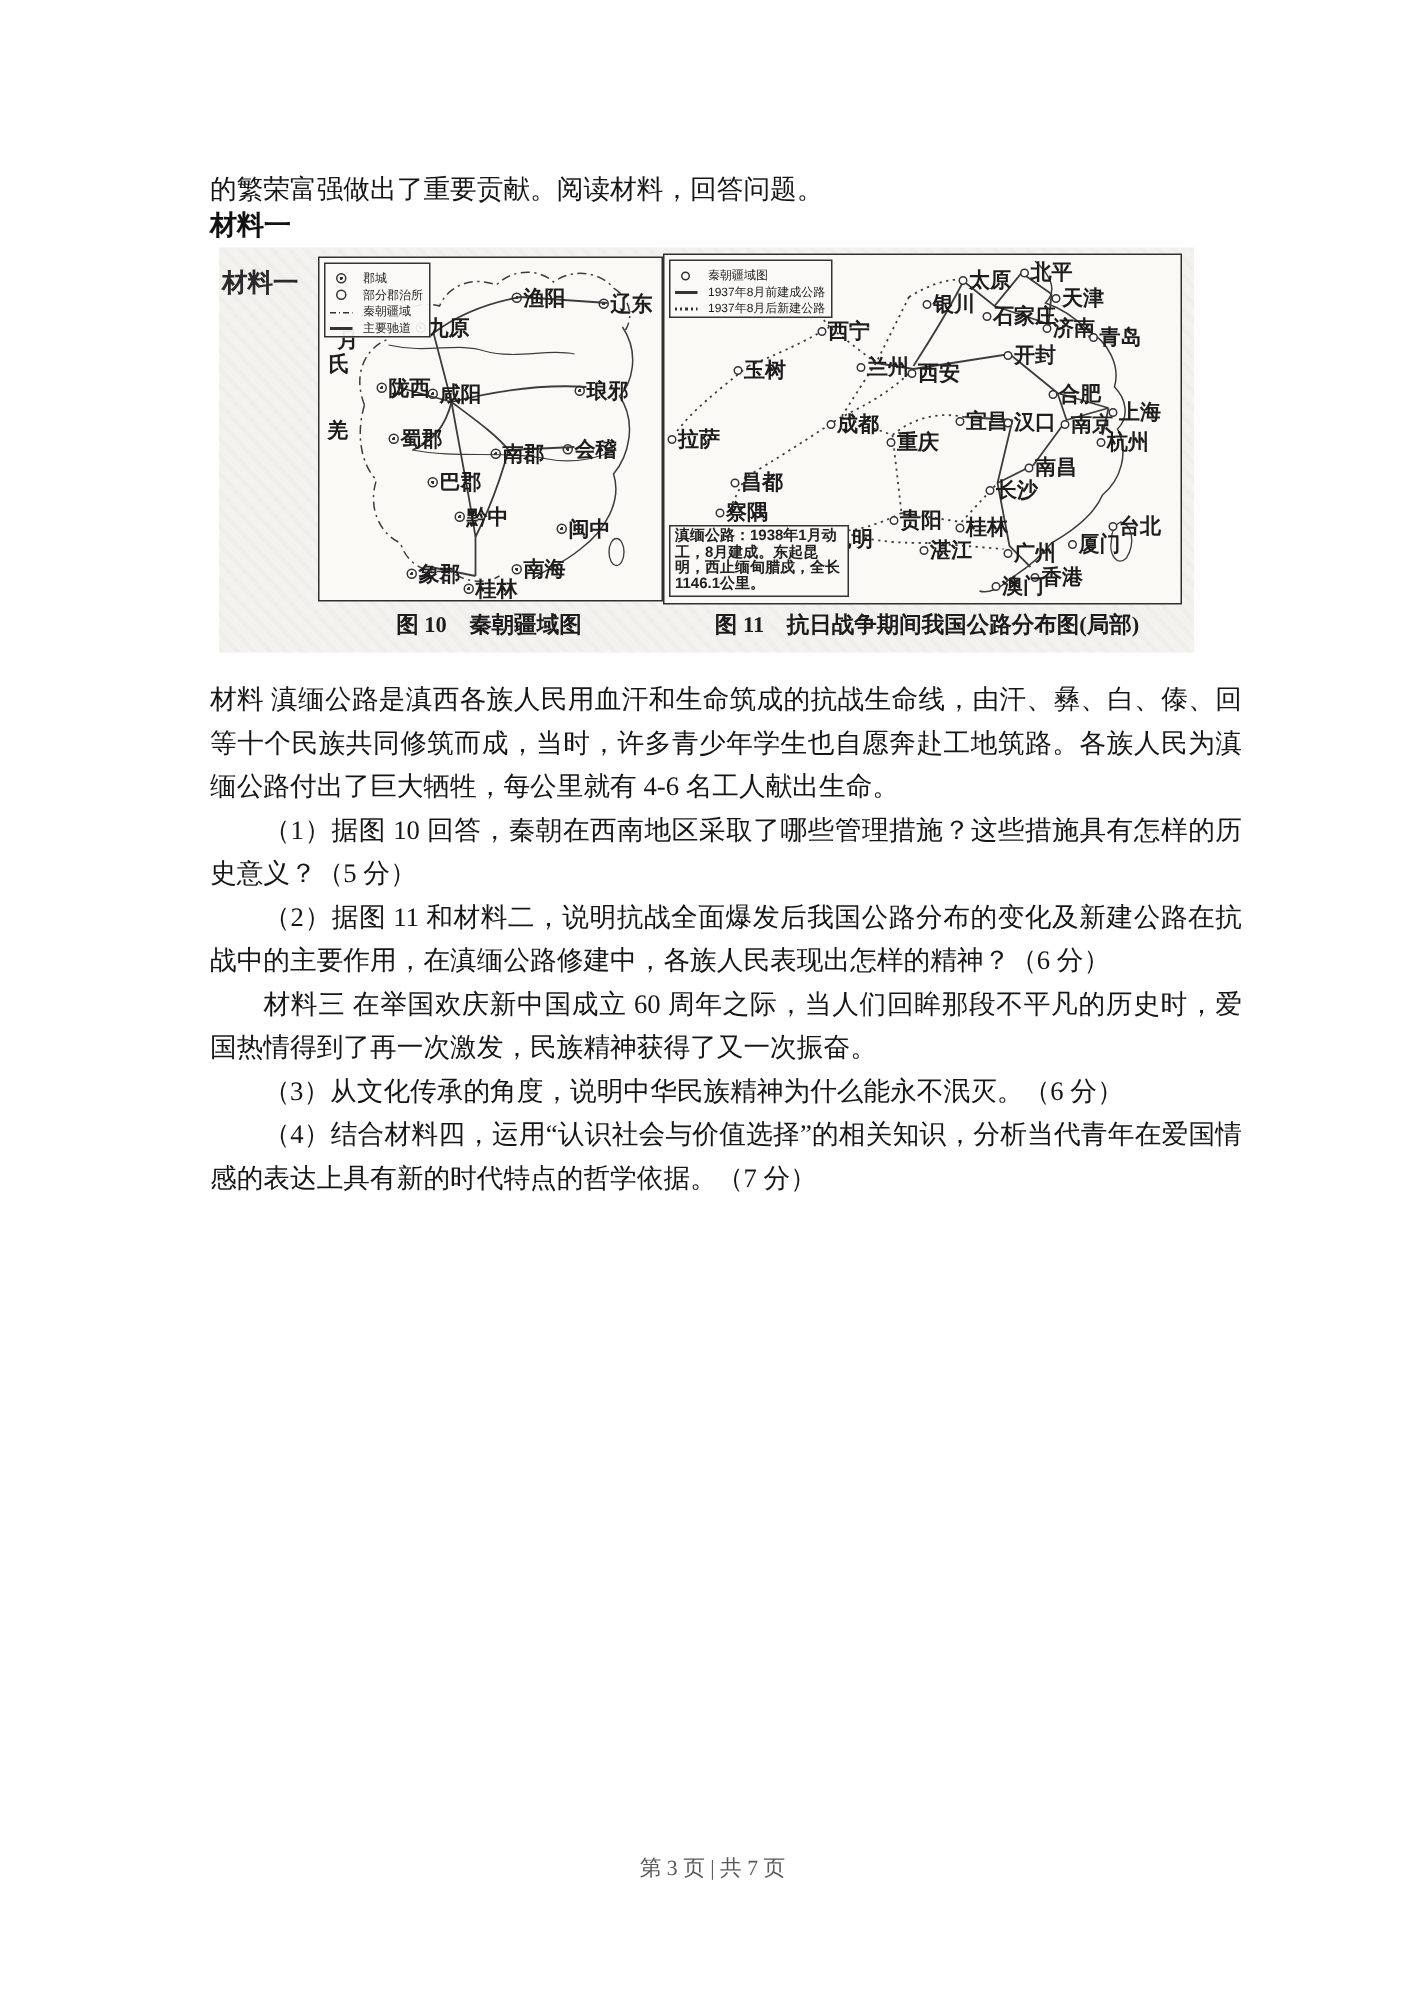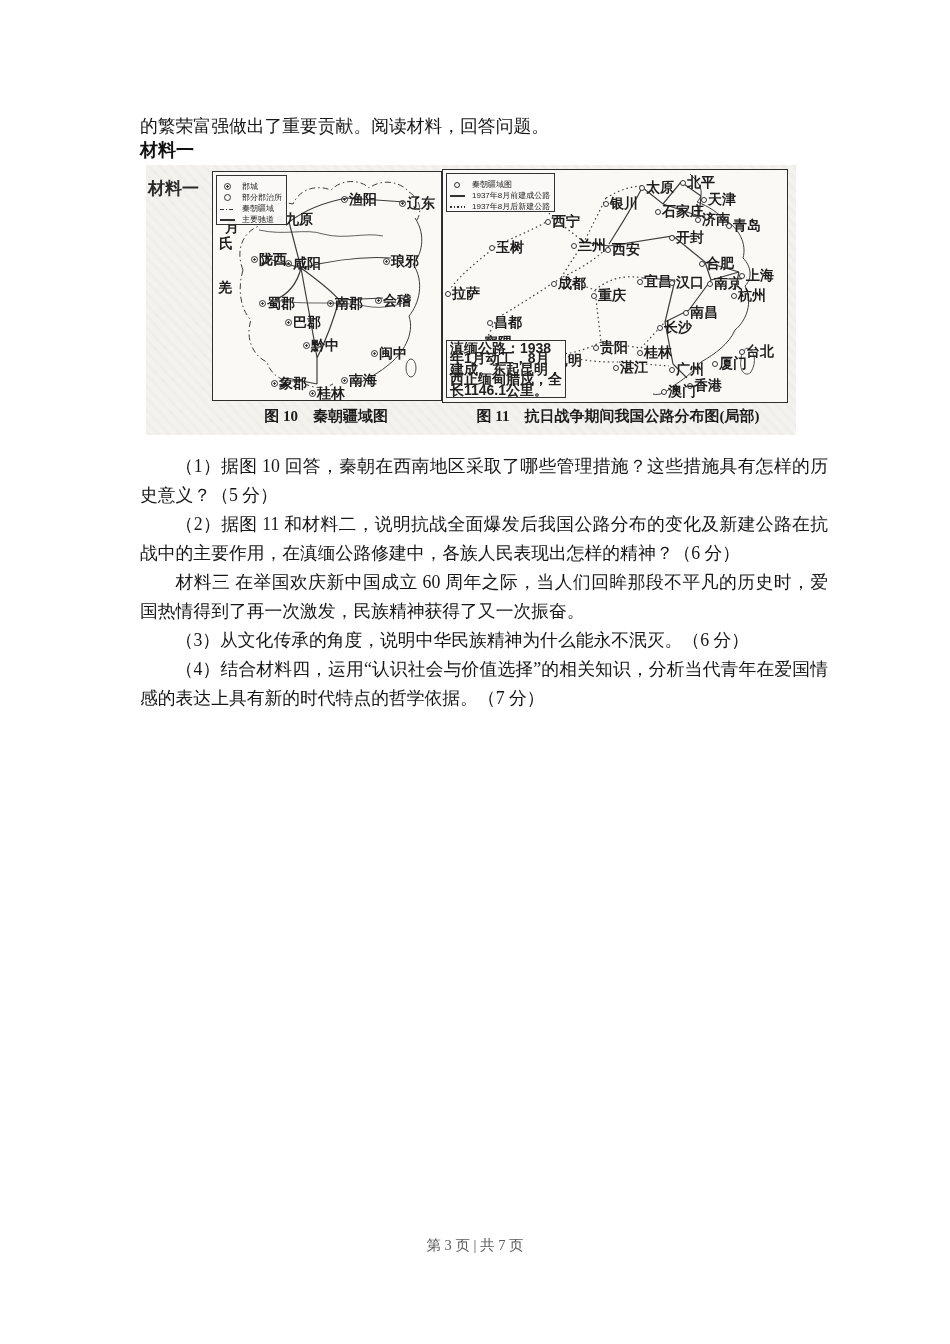--- a/index.html
+++ b/index.html
@@ -43,21 +43,21 @@
 
   .place{position:absolute;z-index:4;white-space:nowrap;}
   .pn{font-size:14px;font-weight:bold;color:#1d1d1d;font-style:normal;
       font-family:"Liberation Sans","DejaVu Sans",sans-serif;letter-spacing:0;}
   .mk{display:inline-block;width:5px;height:5px;border:1px solid #333;border-radius:50%;
       background:radial-gradient(#333 28%,transparent 32%);vertical-align:1px;margin-right:1px;}
   .mk2{width:4px;height:4px;background:#fff;}
 
   .note{position:absolute;left:3px;bottom:4px;width:112px;z-index:6;
         border:1px solid #333;background:#faf9f6;padding:2px 3px;
-        font-size:14px;line-height:10.5px;color:#222;font-weight:bold;
+        font-size:10px;line-height:10.5px;color:#222;font-weight:bold;
         font-family:"Liberation Sans","DejaVu Sans",sans-serif;}
 
   .cap{position:absolute;top:242px;text-align:center;font-weight:bold;
        font-size:15px;color:#1c1c1c;}
   .cap-a{left:40px;width:280px;}
   .cap-b{left:300px;width:344px;}
 
   
   .bodytext{position:absolute;left:140px;top:452px;width:688px;}
   .para{margin:0;font-size:17.8px;line-height:29px;text-align:justify;}
@@ -131,21 +131,21 @@
         <span class="place" style="left: 6px; top: 62px;"><b class="pn">氏</b></span>
 
         <span class="place" style="left: 38px; top: 78px;"><i class="mk"></i><b class="pn">陇西</b></span>
 
         <span class="place" style="left: 72px; top: 82px;"><i class="mk"></i><b class="pn">咸阳</b></span>
 
         <span class="place" style="left: 170px; top: 80px;"><i class="mk"></i><b class="pn">琅邪</b></span>
 
         <span class="place" style="left: 5px; top: 106px;"><b class="pn">羌</b></span>
 
-        <span class="place" style="left: 46px; top: 122px; text-align: center;"><i class="mk"></i><b class="pn">蜀郡</b></span>
+        <span class="place" style="left: 46px; top: 112px; text-align: center;"><i class="mk"></i><b class="pn">蜀郡</b></span>
 
         <span class="place" style="left: 114px; top: 122px;"><i class="mk"></i><b class="pn">南郡</b></span>
 
         <span class="place" style="left: 162px; top: 119px;"><i class="mk"></i><b class="pn">会稽</b></span>
 
         <span class="place" style="left: 72px; top: 141px;"><i class="mk"></i><b class="pn">巴郡</b></span>
 
         <span class="place" style="left: 90px; top: 164px;"><i class="mk"></i><b class="pn">黔中</b></span>
 
         <span class="place" style="left: 158px; top: 172px;"><i class="mk"></i><b class="pn">闽中</b></span>
@@ -198,21 +198,21 @@
 
       </div>
       <div class="note">滇缅公路：1938年1月动工，8月建成。东起昆明，西止缅甸腊戍，全长1146.1公里。</div>
 
         <span class="place" style="left: 196px; top: 8px;"><i class="mk mk2"></i><b class="pn">太原</b></span>
 
         <span class="place" style="left: 237px; top: 3px;"><i class="mk mk2"></i><b class="pn">北平</b></span>
 
         <span class="place" style="left: 258px; top: 20px;"><i class="mk mk2"></i><b class="pn">天津</b></span>
 
-        <span class="place" style="left: 160px; top: 24px;"><i class="mk mk2"></i><b class="pn">银川</b></span>
+        <span class="place" style="left: 172px; top: 24px;"><i class="mk mk2"></i><b class="pn">银川</b></span>
 
         <span class="place" style="left: 212px; top: 32px;"><i class="mk mk2"></i><b class="pn">石家庄</b></span>
 
         <span class="place" style="left: 252px; top: 40px;"><i class="mk mk2"></i><b class="pn">济南</b></span>
 
         <span class="place" style="left: 283px; top: 46px;"><i class="mk mk2"></i><b class="pn">青岛</b></span>
 
         <span class="place" style="left: 102px; top: 42px;"><i class="mk mk2"></i><b class="pn">西宁</b></span>
 
         <span class="place" style="left: 128px; top: 66px;"><i class="mk mk2"></i><b class="pn">兰州</b></span>
@@ -270,20 +270,21 @@
         <span class="place" style="left: 296px; top: 172px;"><i class="mk mk2"></i><b class="pn">台北</b></span>
 
     </div>
 
     <div class="cap cap-a">图 10　秦朝疆域图</div>
     <div class="cap cap-b">图 11　抗日战争期间我国公路分布图(局部)</div>
   </div>
 
   <div class="bodytext">
 
+      <p class="para">材料 滇缅公路是滇西各族人民用血汗和生命筑成的抗战生命线，由汗、彝、白、傣、回等十个民族共同修筑而成，当时，许多青少年学生也自愿奔赴工地筑路。各族人民为滇缅公路付出了巨大牺牲，每公里就有 4-6 名工人献出生命。</p>
 
       <p class="para indent">（1）据图 10 回答，秦朝在西南地区采取了哪些管理措施？这些措施具有怎样的历史意义？（5 分）</p>
 
       <p class="para indent">（2）据图 11 和材料二，说明抗战全面爆发后我国公路分布的变化及新建公路在抗战中的主要作用，在滇缅公路修建中，各族人民表现出怎样的精神？（6 分）</p>
 
       <p class="para indent gap">材料三 在举国欢庆新中国成立 60 周年之际，当人们回眸那段不平凡的历史时，爱国热情得到了再一次激发，民族精神获得了又一次振奋。</p>
 
       <p class="para indent">（3）从文化传承的角度，说明中华民族精神为什么能永不泯灭。（6 分）</p>
 
 

